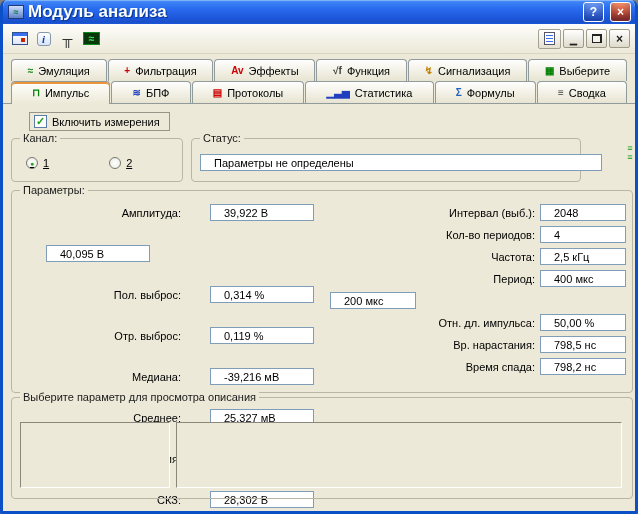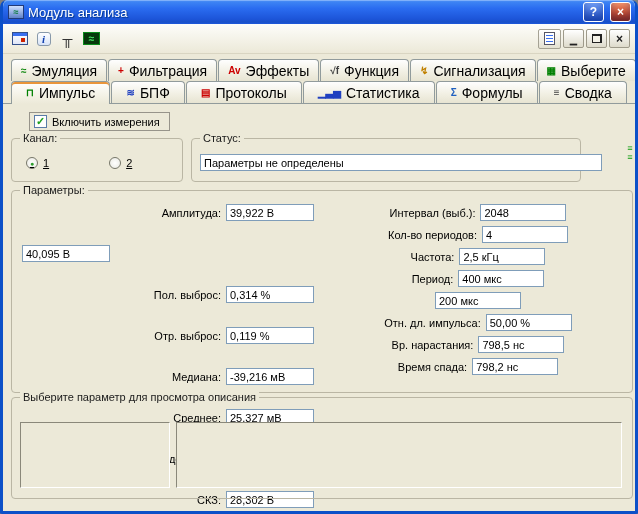--- a/index.html
+++ b/index.html
@@ -22,21 +22,21 @@
     background: linear-gradient(180deg, #5a96f5 0%, #3d84f4 8%, #2a6cf0 35%, #1c54d8 80%, #1850c8 92%, #1c58dc 100%);
     box-shadow: inset 0 1px 0 #7fb0fa;
     border-radius: 5px 5px 0 0;
   }
   .app-icon {
     width: 16px; height: 14px; background: linear-gradient(#cfe0ff, #5f82c8);
     border: 1px solid #223a78; display: flex; align-items: center; justify-content: center;
     color: #073; font-size: 9px; font-weight: bold;
   }
   .title-text {
-    color: #fff; font-weight: normal; font-size: 13px;
+    color: #fff; font-weight: bold; font-size: 17px;
     text-shadow: 1px 1px 1px #00348c; flex: 1;
     white-space: nowrap; overflow: hidden;
   }
   .tb-btn {
     width: 21px; height: 20px; border-radius: 3px; border: 1px solid #fff;
     display: flex; align-items: center; justify-content: center;
     color: #fff; font-weight: bold; font-size: 12px; margin-left: 2px;
     box-shadow: inset 0 -7px 8px rgba(0,20,90,.35);
   }
   .tb-btn.help { background: linear-gradient(#6f9bf2, #2458d8); }
@@ -92,21 +92,21 @@
   .tabrow { display: flex; }
   .tab {
     flex: 1 1 auto; height: 22px; display: flex; align-items: center; justify-content: center; gap: 5px;
     padding: 0 9px; margin-right: 1px; white-space: nowrap;
     border: 1px solid var(--tab-border, #919b9c); border-bottom: none;
     border-radius: 4px 4px 0 0;
     background: linear-gradient(#fefefe, #f2f0e4 55%, #e7e4d2);
   }
   .tab:last-child { margin-right: 0; }
   .tab-icon { font-size: 10px; font-weight: bold; line-height: 1; }
-  .tab-label { font-size: 14px; }
+  .tab-label { font-size: 11px; }
   .tab.active {
     position: relative; z-index: 2; height: 23px; margin-bottom: -1px;
     background: linear-gradient(#ffffff, #f4f2e6 60%, var(--body-bg, #ece9d8));
     box-shadow: inset 0 2px 0 var(--active-tab-accent, #e9953a);
   }
 
   
   .content { position: relative; height: 408px; }
 
   .checkbox-box {
@@ -141,30 +141,30 @@
 
   .status-icons {
     position: absolute; right: 0px; top: 40px; width: 10px;
     display: flex; flex-direction: column; align-items: center;
     color: var(--status-icon-green, #0a9a0a); font-size: 9px; line-height: 9px; font-weight: bold;
   }
 
   .group-params { left: 8px; top: 86px; width: 622px; height: 203px; }
   .param-col { position: absolute; top: 13px; display: flex; flex-direction: column; gap: 5px; }
   .param-col.left  { left: 10px;  width: 292px; gap: 24px; }
-  .param-col.right { left: 318px; width: 296px; align-items: center; }
+  .param-col.right { left: 318px; width: 296px; }
   .param-row { display: flex; align-items: center; height: 17px; }
   .param-row .param-label { flex: 1; text-align: right; padding-right: 5px; white-space: nowrap; }
-  .param-col.left  .field { width: 88px; }
+  .param-col.left  .field { width: 104px; margin-left: 24px; }
   .param-col.right .field { width: 86px; }
 
   .field, .status-input {
     border: 1px solid var(--edit-border, #7f9db9); background: #fff;
     font-family: "Liberation Sans", sans-serif; font-size: 11px; color: #000;
-    height: 17px; padding: 0 3px;
+    height: 17px; padding: 0 13px;
   }
 
   .group-desc { left: 8px; top: 293px; width: 622px; height: 102px; }
   .desc-panel {
     position: absolute; top: 24px; height: 66px; background: var(--body-bg, #ece9d8);
     border: 1px solid; border-color: #8a887a #ffffff #ffffff #8a887a;
   }
   .desc-panel.small { left: 8px; width: 150px; }
   .desc-panel.large { left: 164px; width: 446px; }
 </style>

